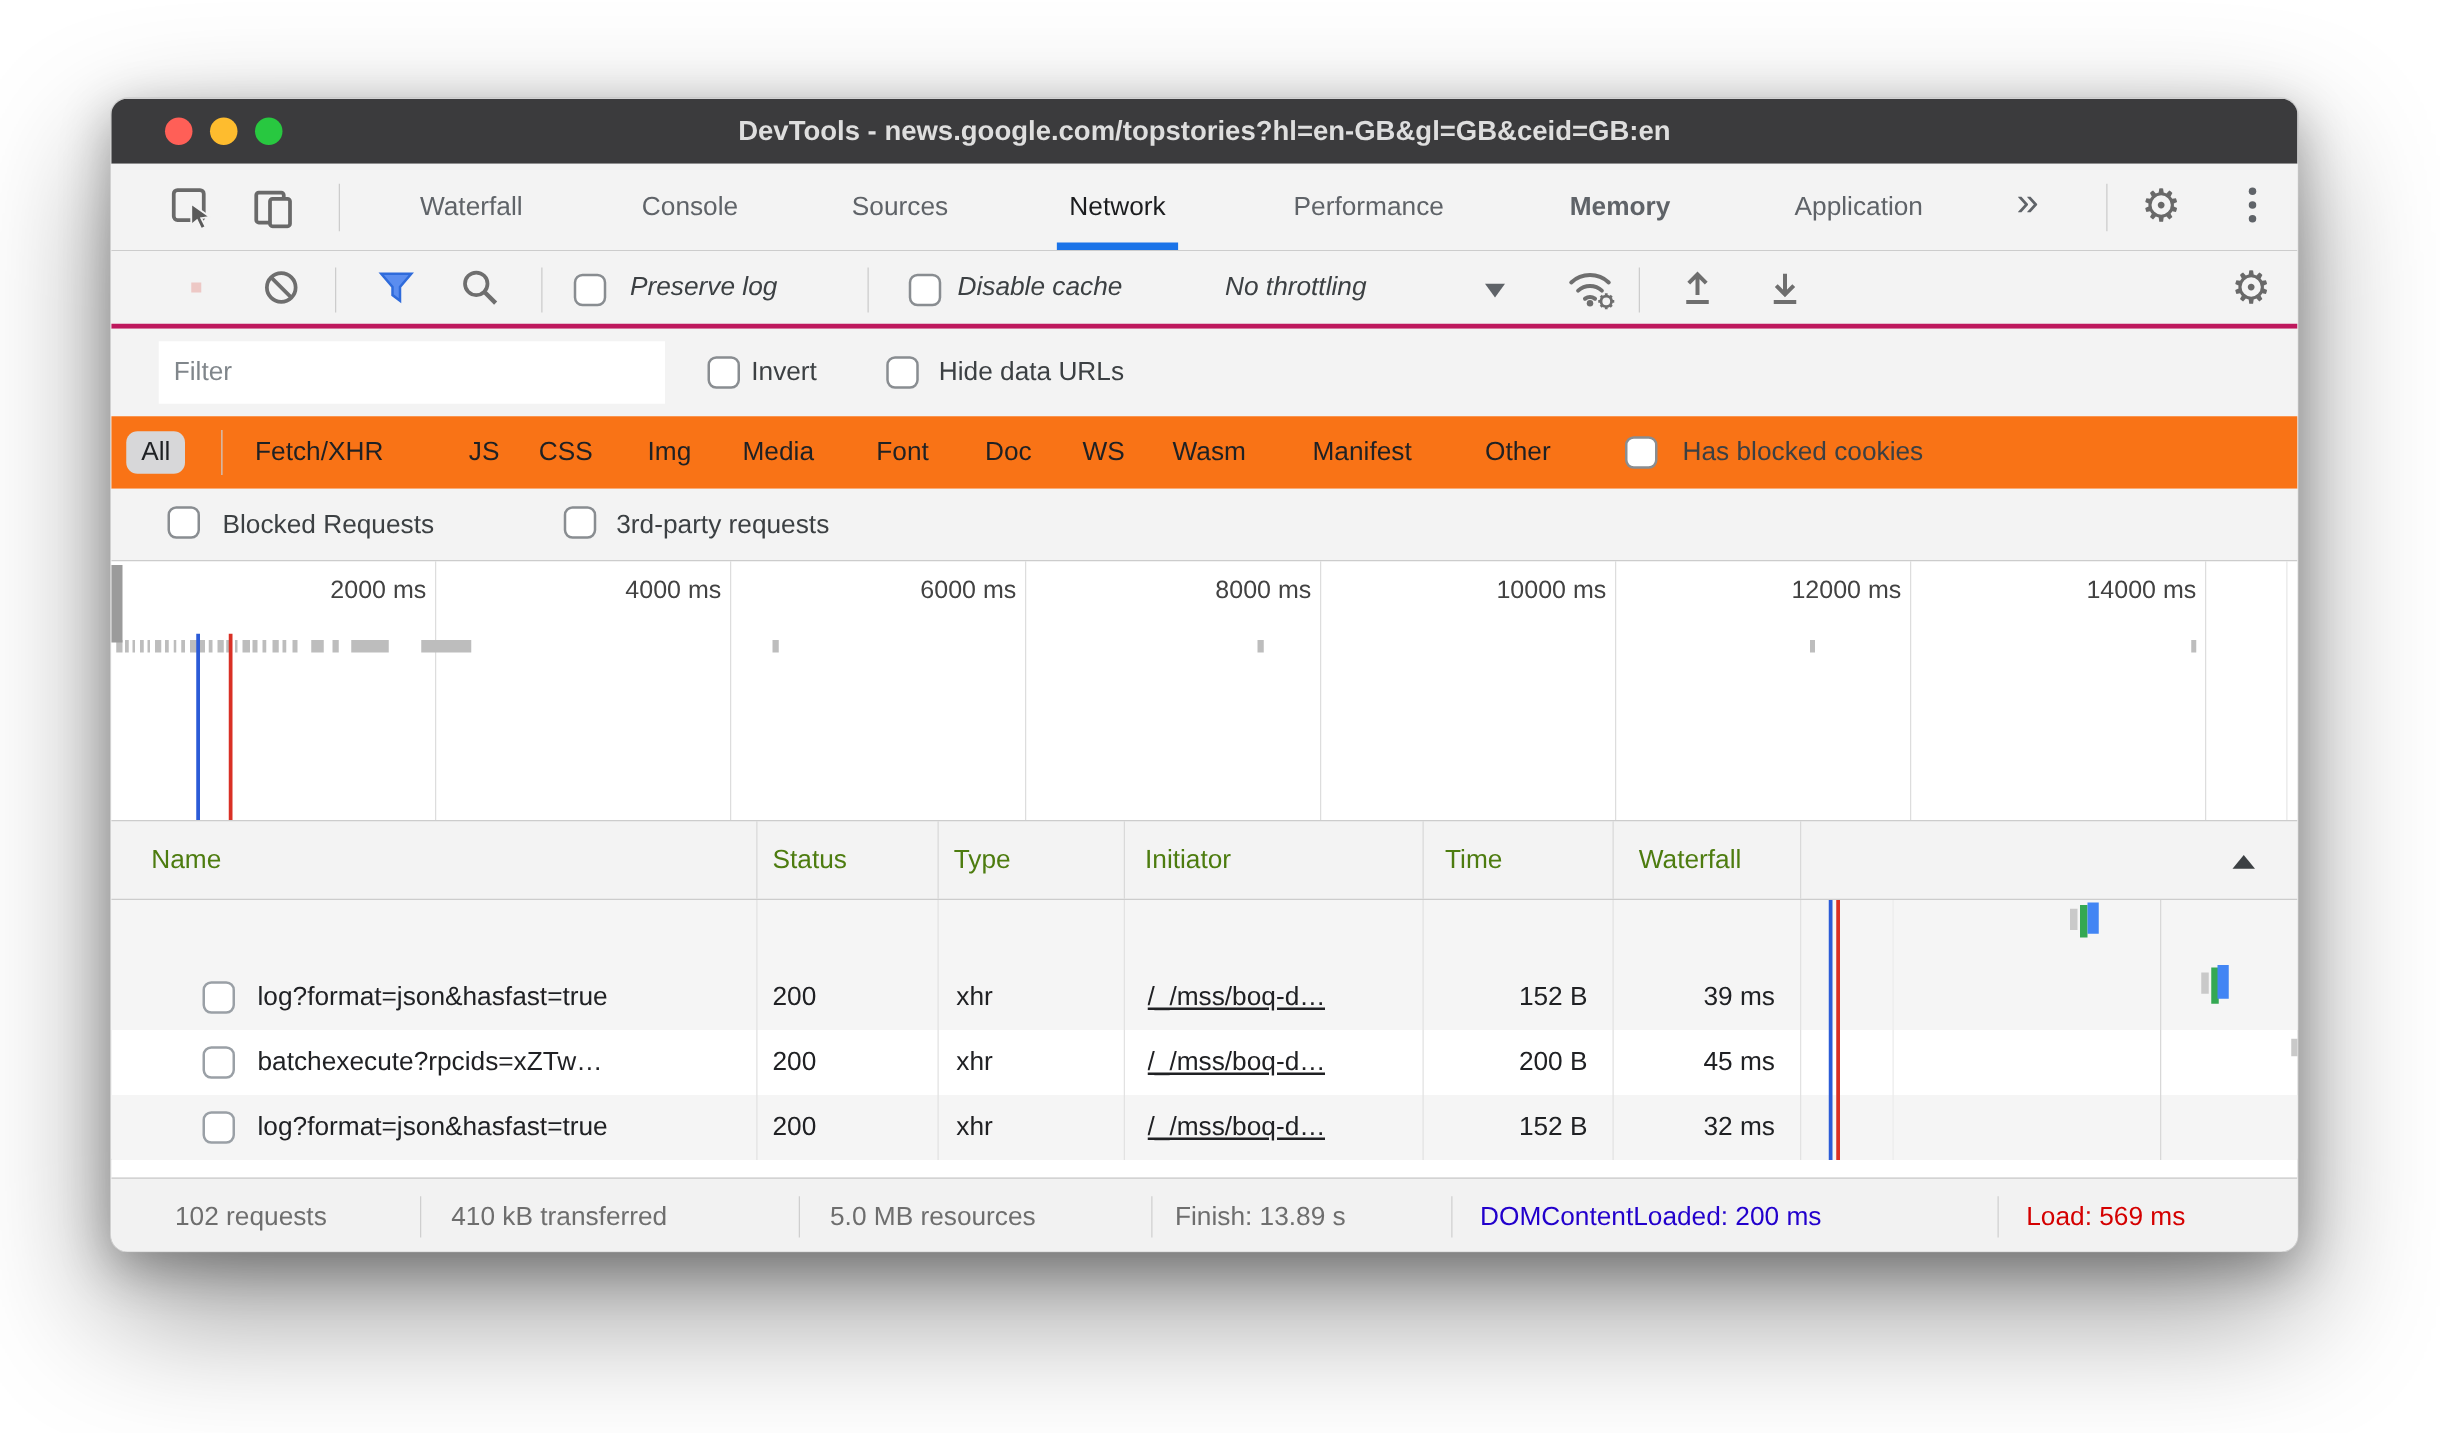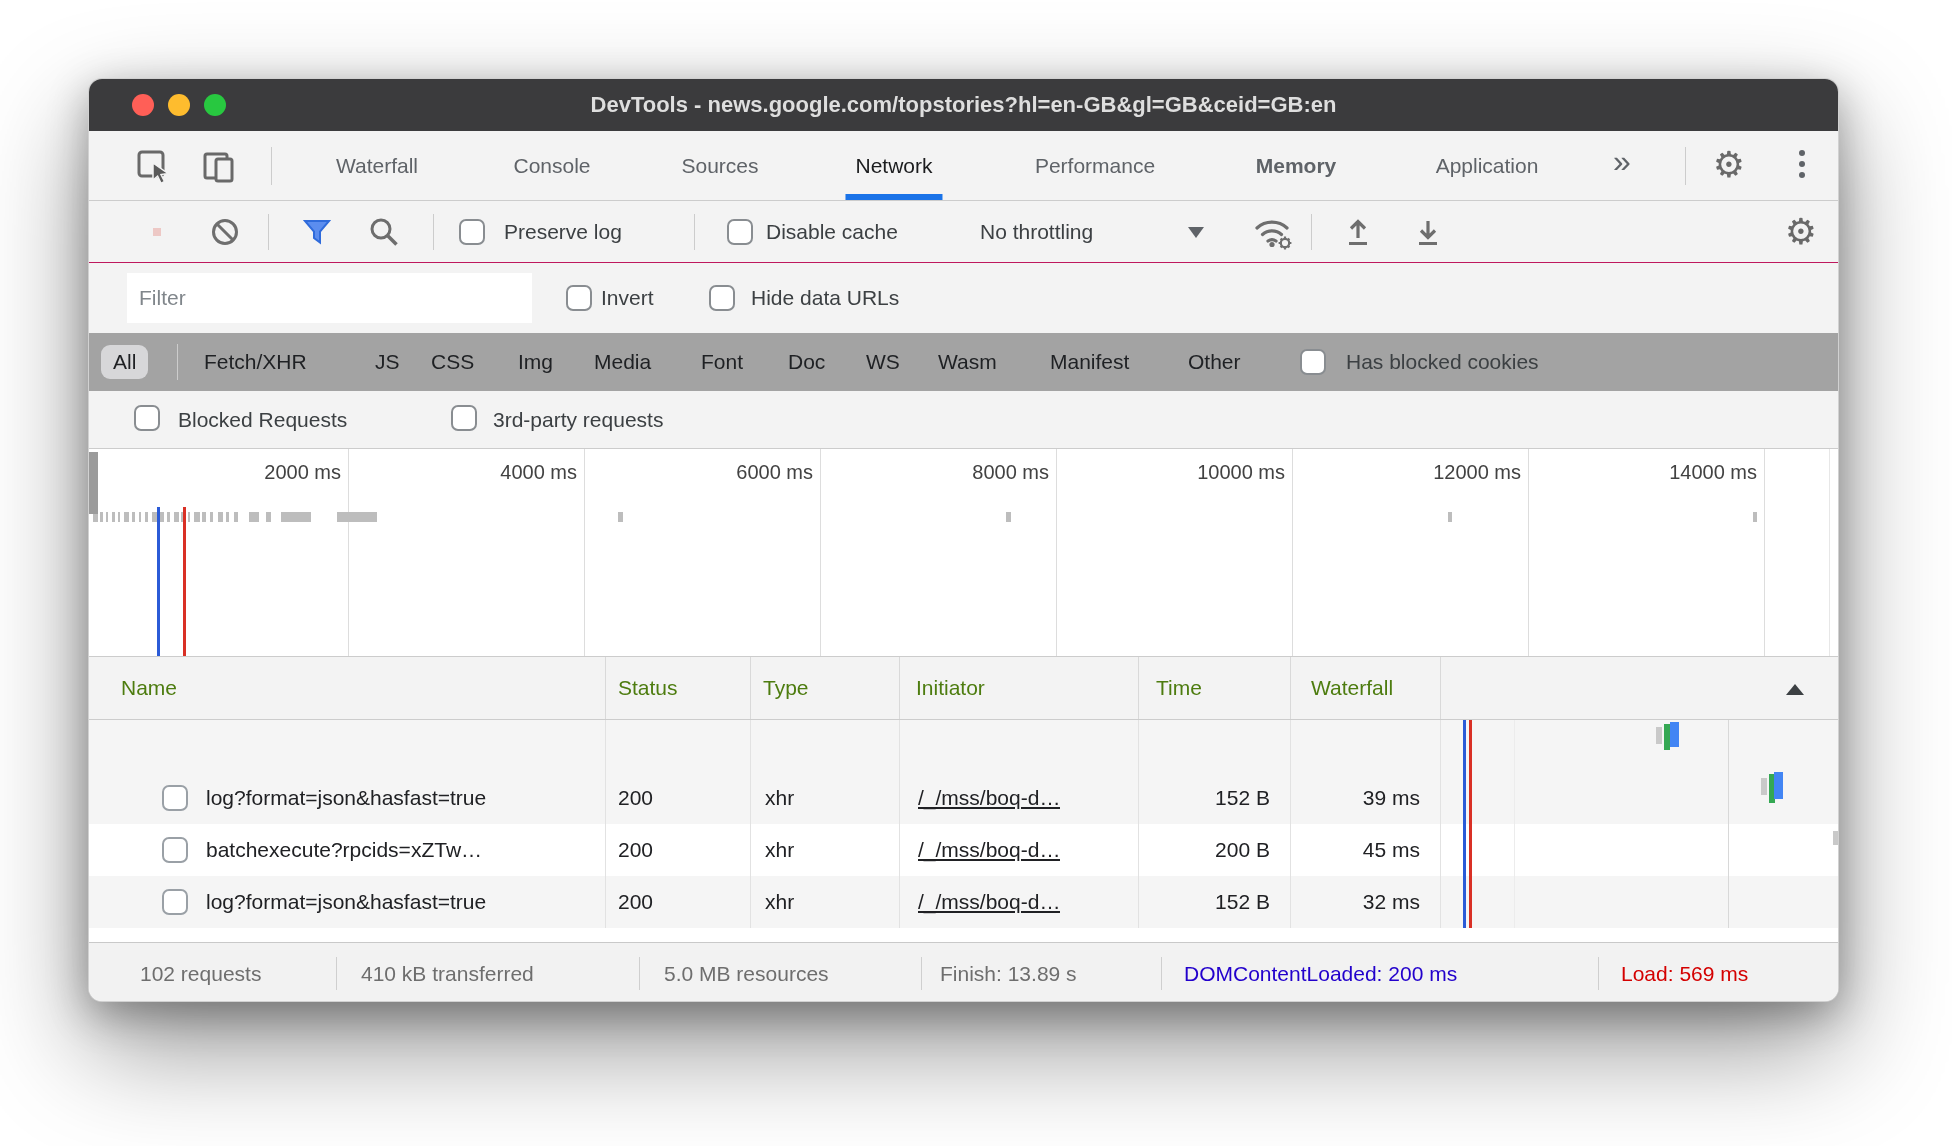--- a/index.html
+++ b/index.html
@@ -25,35 +25,35 @@
   .tab.sel{color:#1b1c1e;}
   .tab.sel::after{content:"";position:absolute;left:4px;right:4px;bottom:0;height:6px;background:#1a73e8;}
   .vsep{position:absolute;width:1px;background:#ccc;}
   .icon-btn{position:absolute;transform:translateX(-50%);}
   .gear-glyph{font-size:36px;color:#696969;line-height:1;}
   .more-glyph{font-size:32px;color:#5f6368;line-height:1;}
   .dots{display:flex;flex-direction:column;gap:5px;}
   .dots i{width:6px;height:6px;border-radius:50%;background:#5f6368;}
 
   
-  #nettoolbar{position:absolute;left:0;top:122px;width:100%;height:62px;background:#f3f3f3;border-bottom:1px solid #be185d;}
+  #nettoolbar{position:absolute;left:0;top:122px;width:100%;height:62px;background:#f3f3f3;border-bottom:4px solid #be185d;font-style:italic;}
   .t-center{top:50%;transform:translate(-50%,-50%);}
   #record-dot{width:21px;height:21px;border-radius:50%;background:#d93025;box-shadow:0 0 0 4px rgba(217,48,37,.22);}
   .cb{width:26px;height:26px;border:2.5px solid #898d91;border-radius:7px;background:#fff;flex:0 0 auto;}
   .lbl{color:#3c4043;font-size:21px;white-space:nowrap;}
   .tri-down{width:0;height:0;border-left:8px solid transparent;border-right:8px solid transparent;border-top:11px solid #5f6368;}
 
   
   #filterrow{position:absolute;left:0;top:184px;width:100%;height:70px;background:#f3f3f3;}
   #filter-input{position:absolute;left:38px;top:10px;width:405px;height:50px;border:none;background:#fff;
     font-size:21px;color:#202124;padding:0 12px;outline:none;font-family:inherit;}
   #filter-input::placeholder{color:#80868b;}
 
   
-  #pillsrow{position:absolute;left:0;top:254px;width:100%;height:58px;background:#a3a3a3;}
+  #pillsrow{position:absolute;left:0;top:254px;width:100%;height:58px;background:#f97316;}
   .pill{position:absolute;top:50%;transform:translateY(-50%);font-size:21px;color:#1f2124;padding:5px 12px;white-space:nowrap;}
   .pill.sel{background:#d7d7d9;border-radius:9px;}
 
   
   #checksrow{position:absolute;left:0;top:312px;width:100%;height:57px;background:#f3f3f3;}
 
   
   #timeline{position:absolute;left:0;top:369px;width:100%;height:208px;background:#fff;border-top:1px solid #ccc;}
   .tl-grid{position:absolute;top:0;width:1px;height:100%;background:#ddd;}
   .tl-label{position:absolute;top:12px;width:150px;text-align:right;font-size:20px;color:#424242;white-space:nowrap;}

